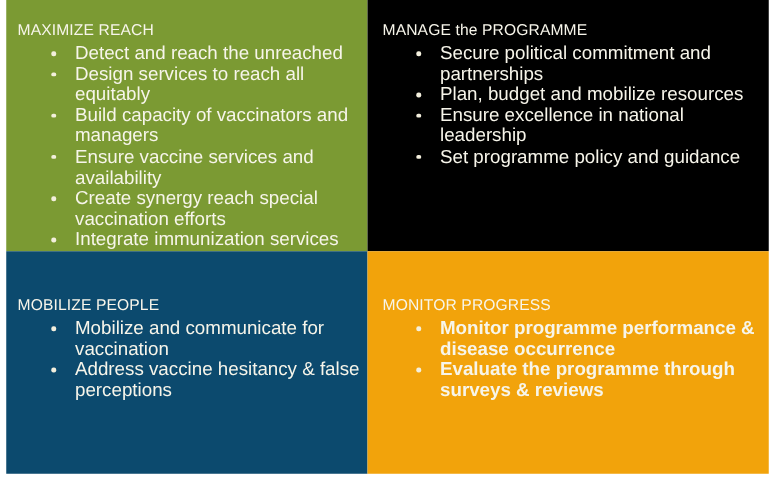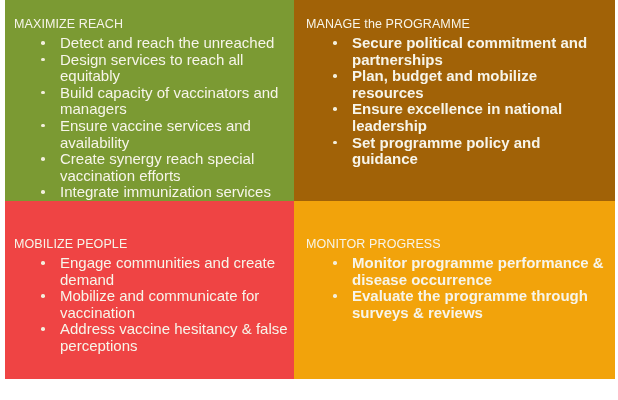--- a/index.html
+++ b/index.html
@@ -30,24 +30,24 @@
   .quadrant {
     position: relative;
     box-sizing: border-box;
     overflow: hidden;
   }
 
   .q-maximize-reach {
     background: #7b9a33;
   }
   .q-manage-programme {
-    background: #a16207;
+    background: #000000;
   }
   .q-mobilize-people {
-    background: #ef4444;
+    background: #0c4a6e;
   }
   .q-monitor-progress {
     background: #f2a30b;
   }
 
   
   .q-title {
     position: absolute;
     color: #f7f5ea;
     font-size: 12.5px;
@@ -64,21 +64,21 @@
   .bullets {
     position: absolute;
     margin: 0;
     padding: 0;
     list-style: none;
     color: #f7f5ea;
     font-size: 15px;
     line-height: 16.6px;
   }
   .q-maximize-reach .bullets   { left: 33px; top: 35px; width: 250px; }
-  .q-manage-programme .bullets { left: 36px; top: 35px; width: 280px; font-weight: bold; }
+  .q-manage-programme .bullets { left: 36px; top: 35px; width: 280px; }
   .q-mobilize-people .bullets  { left: 33px; top: 54px; width: 250px; }
   .q-monitor-progress .bullets { left: 36px; top: 54px; width: 282px; font-weight: bold; }
 
   .bullet-item {
     position: relative;
     padding-left: 22px;
     margin: 0 0 0 0;
   }
 
   .bullet-marker {
@@ -150,24 +150,20 @@
         <span class="bullet-text">Set programme policy and guidance</span>
       </li>
     </ul>
   </div>
 
   <div class="quadrant q-mobilize-people">
     <div class="q-title">MOBILIZE PEOPLE</div>
     <ul class="bullets">
       <li class="bullet-item">
         <span class="bullet-marker"></span>
-        <span class="bullet-text">Engage communities and create demand</span>
-      </li>
-      <li class="bullet-item">
-        <span class="bullet-marker"></span>
         <span class="bullet-text">Mobilize and communicate for vaccination</span>
       </li>
       <li class="bullet-item">
         <span class="bullet-marker"></span>
         <span class="bullet-text">Address vaccine hesitancy &amp; false perceptions</span>
       </li>
     </ul>
   </div>
 
   <div class="quadrant q-monitor-progress">

